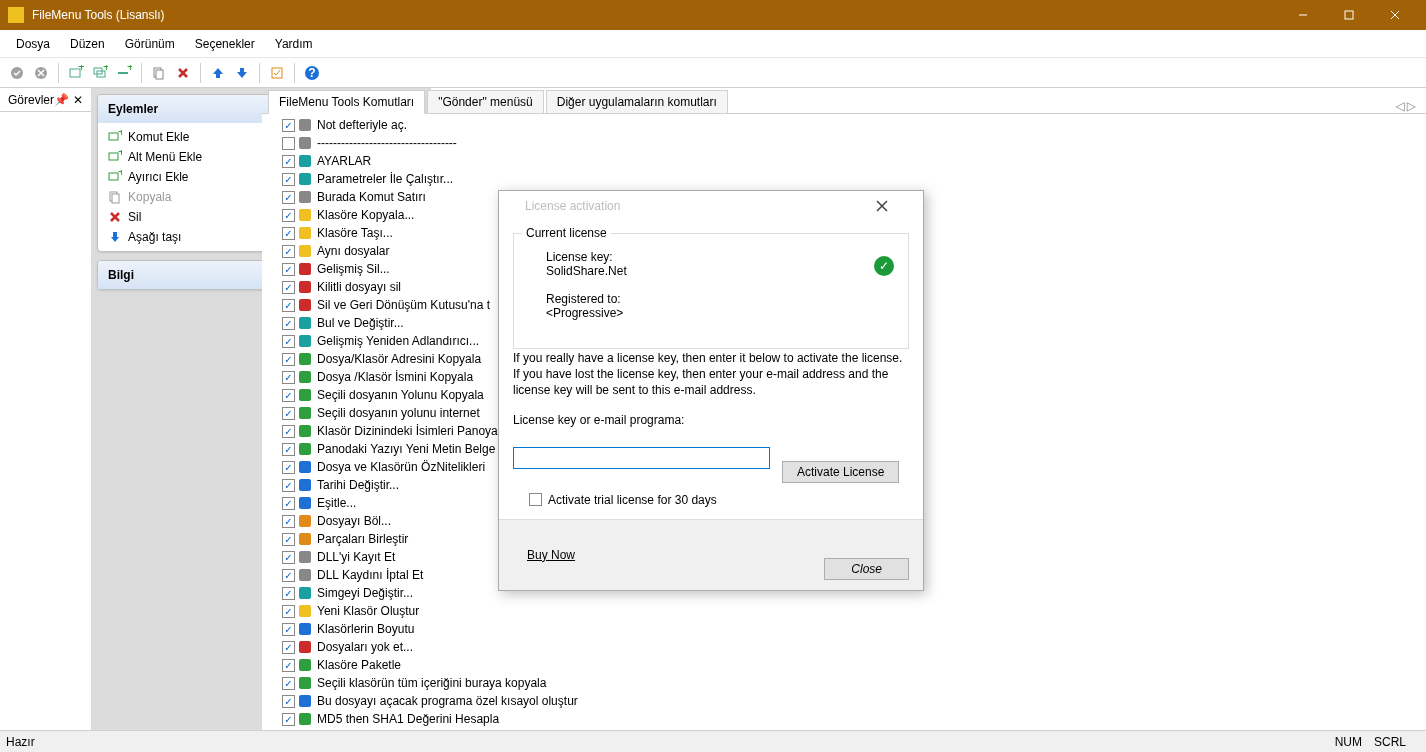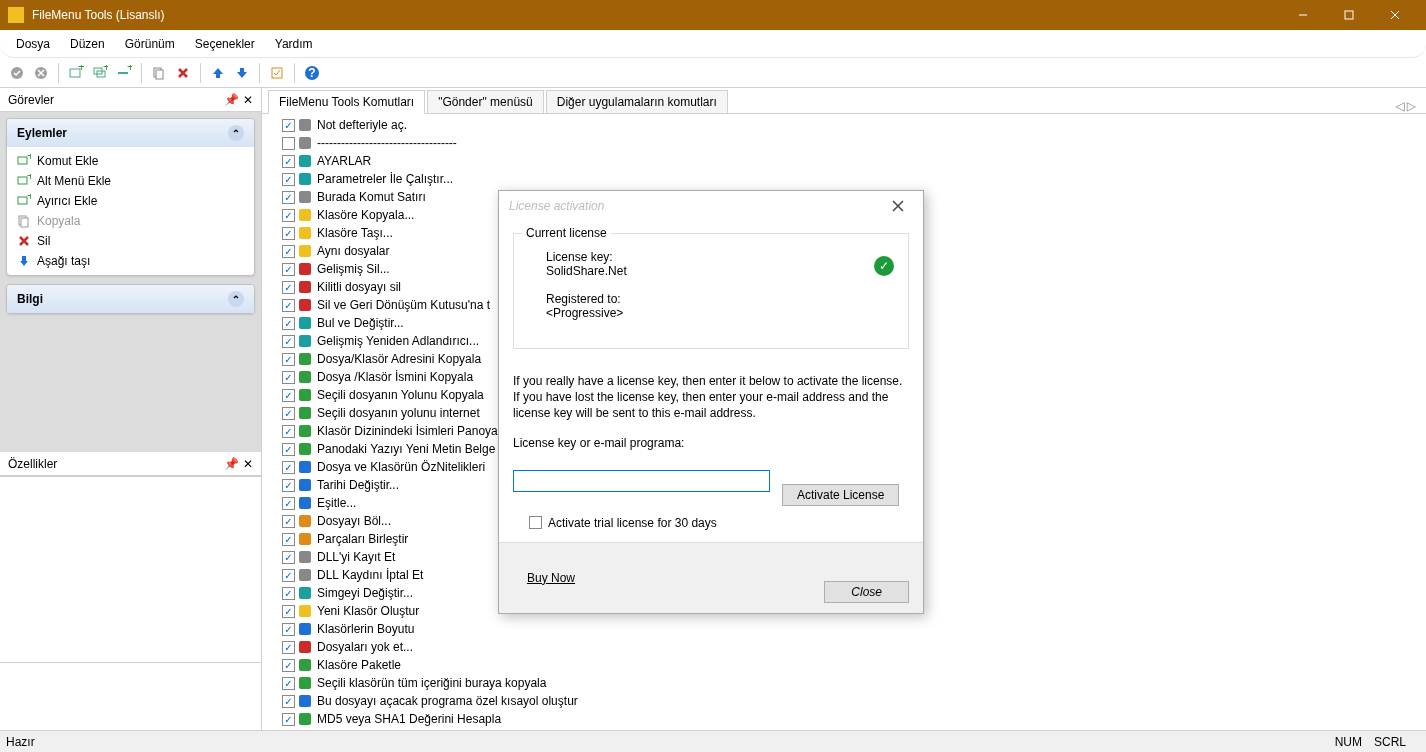--- a/index.html
+++ b/index.html
@@ -8,31 +8,31 @@
 
 .titlebar { height: 30px; background: #a16207; color: #fff; display: flex; align-items: center; padding: 0 8px; }
 .titlebar .app-icon { width: 16px; height: 16px; background: #f0c020; margin-right: 8px; }
 .titlebar .title { flex: 0 0 auto; font-size: 12px; }
 .titlebar .spacer { flex: 1; }
 .win-btns { display: flex; gap: 0; }
 .win-btn { width: 46px; height: 30px; display: flex; align-items: center; justify-content: center; color: #fff; }
 .win-btn svg { width: 10px; height: 10px; }
 
 
-.menubar { height: 28px; background: #fff; display: flex; align-items: center; padding: 0 6px; border-bottom: 1px solid #e5e5e5; border-radius: 14px; }
+.menubar { height: 28px; background: #fff; display: flex; align-items: center; padding: 0 6px; border-bottom: 1px solid #e5e5e5; }
 .menubar .mitem { padding: 4px 10px; cursor: default; }
 
 
 .toolbar { height: 30px; background: #fff; display: flex; align-items: center; padding: 0 6px; border-bottom: 1px solid #d0d0d0; gap: 2px; }
 .tbtn { width: 22px; height: 22px; display: flex; align-items: center; justify-content: center; }
 .tsep { width: 1px; height: 20px; background: #d0d0d0; margin: 0 4px; }
 
 
 .main { display: flex; height: calc(752px - 30px - 28px - 30px - 22px); }
-.left-col { width: 262px; display: flex; flex-direction: column; border-right: 1px solid #d0d0d0; }
+.left-col { width: 262px; display: flex; flex-direction: row; border-right: 1px solid #d0d0d0; }
 .right-col { flex: 1; display: flex; flex-direction: column; }
 
 
 .panel-head { height: 24px; background: #fff; display: flex; align-items: center; padding: 0 8px; border-bottom: 1px solid #d0d0d0; font-size: 12px; }
 .panel-head .pin { margin-left: auto; margin-right: 4px; }
 .panel-head .close { }
 
 
 .tasks-panel { flex: 0 0 340px; background: #dcdcdc; padding: 6px; overflow: hidden; }
 .task-group { background: #fff; border: 1px solid #c0c0c0; border-radius: 4px; margin-bottom: 8px; box-shadow: 0 1px 2px rgba(0,0,0,0.1); }
@@ -63,24 +63,24 @@
 .tree::-webkit-scrollbar { width: 17px; }
 .tree::-webkit-scrollbar-track { background: #f0f0f0; }
 .tree::-webkit-scrollbar-thumb { background: #c0c0c0; }
 
 
 .statusbar { height: 22px; background: #f0f0f0; border-top: 1px solid #d0d0d0; display: flex; align-items: center; padding: 0 6px; font-size: 12px; }
 .statusbar .sright { margin-left: auto; display: flex; gap: 12px; padding-right: 14px; }
 
 
 .dialog { position: absolute; left: 498px; top: 190px; width: 426px; background: #fff; border: 1px solid #aaa; box-shadow: 3px 3px 12px rgba(0,0,0,0.25); }
-.dlg-title { height: 30px; background: #fff; display: flex; align-items: center; padding: 0 10px; color: #bdbdbd; font-size: 12px; font-style: italic; }
+.dlg-title { height: 30px; background: #fff; display: flex; align-items: center; padding: 0 26px; color: #bdbdbd; font-size: 12px; }
 .dlg-close { margin-left: auto; width: 30px; height: 30px; display: flex; align-items: center; justify-content: center; }
 .dlg-body { padding: 12px 14px; }
-.fieldset { border: 1px solid #ddd; padding: 12px 14px 18px; position: relative; margin-bottom: 24px; }
+.fieldset { border: 1px solid #ddd; padding: 12px 14px 18px; position: relative; margin-bottom: 1px; }
 .fieldset .legend { position: absolute; top: -8px; left: 8px; background: #fff; padding: 0 4px; font-size: 12px; }
 .fld-row { display: flex; padding: 4px 0 10px 18px; flex-direction: column; }
 .fld-row .lbl { width: 96px; }
 .check-ok { position: absolute; right: 14px; top: 22px; width: 20px; height: 20px; border-radius: 50%; background: #1c9a3a; display: flex; align-items: center; justify-content: center; color: #fff; font-size: 12px; }
 .dlg-text { font-size: 12px; line-height: 1.35; margin-bottom: 14px; }
 .dlg-label2 { margin-bottom: 6px; }
 .dlg-input-row { display: flex; gap: 12px; align-items: center; }
 .dlg-input-row input[type=text] { flex: 0 0 257px; height: 22px; border: 1px solid #0078d7; padding: 0 4px; outline: none; }
 .btn { background: #e1e1e1; border: 1px solid #adadad; padding: 3px 14px; font-size: 12px; cursor: default; margin-top: 28px; }
 .chkrow { display: flex; align-items: center; gap: 6px; margin-top: 10px; padding-left: 16px; }
@@ -513,21 +513,21 @@
             <span class="ricon"><svg width="16" height="16">
                 <rect x="2" y="2" width="12" height="12" rx="2" fill="#1e6fd6"></rect>
               </svg></span>
             <span class="rtext">Bu dosyayı açacak programa özel kısayol oluştur</span>
           </div>
           <div class="tree-row">
             <span class="cb">✓</span>
             <span class="ricon"><svg width="16" height="16">
                 <rect x="2" y="2" width="12" height="12" rx="2" fill="#2e9e3f"></rect>
               </svg></span>
-            <span class="rtext">MD5 veya SHA1 Değerini Hesapla</span>
+            <span class="rtext">MD5 then SHA1 Değerini Hesapla</span>
           </div>
         </div>
     </div>
   </div>
 </div>
 
 <div class="statusbar">
   <span>Hazır</span>
   <div class="sright">
     <span>NUM</span>

